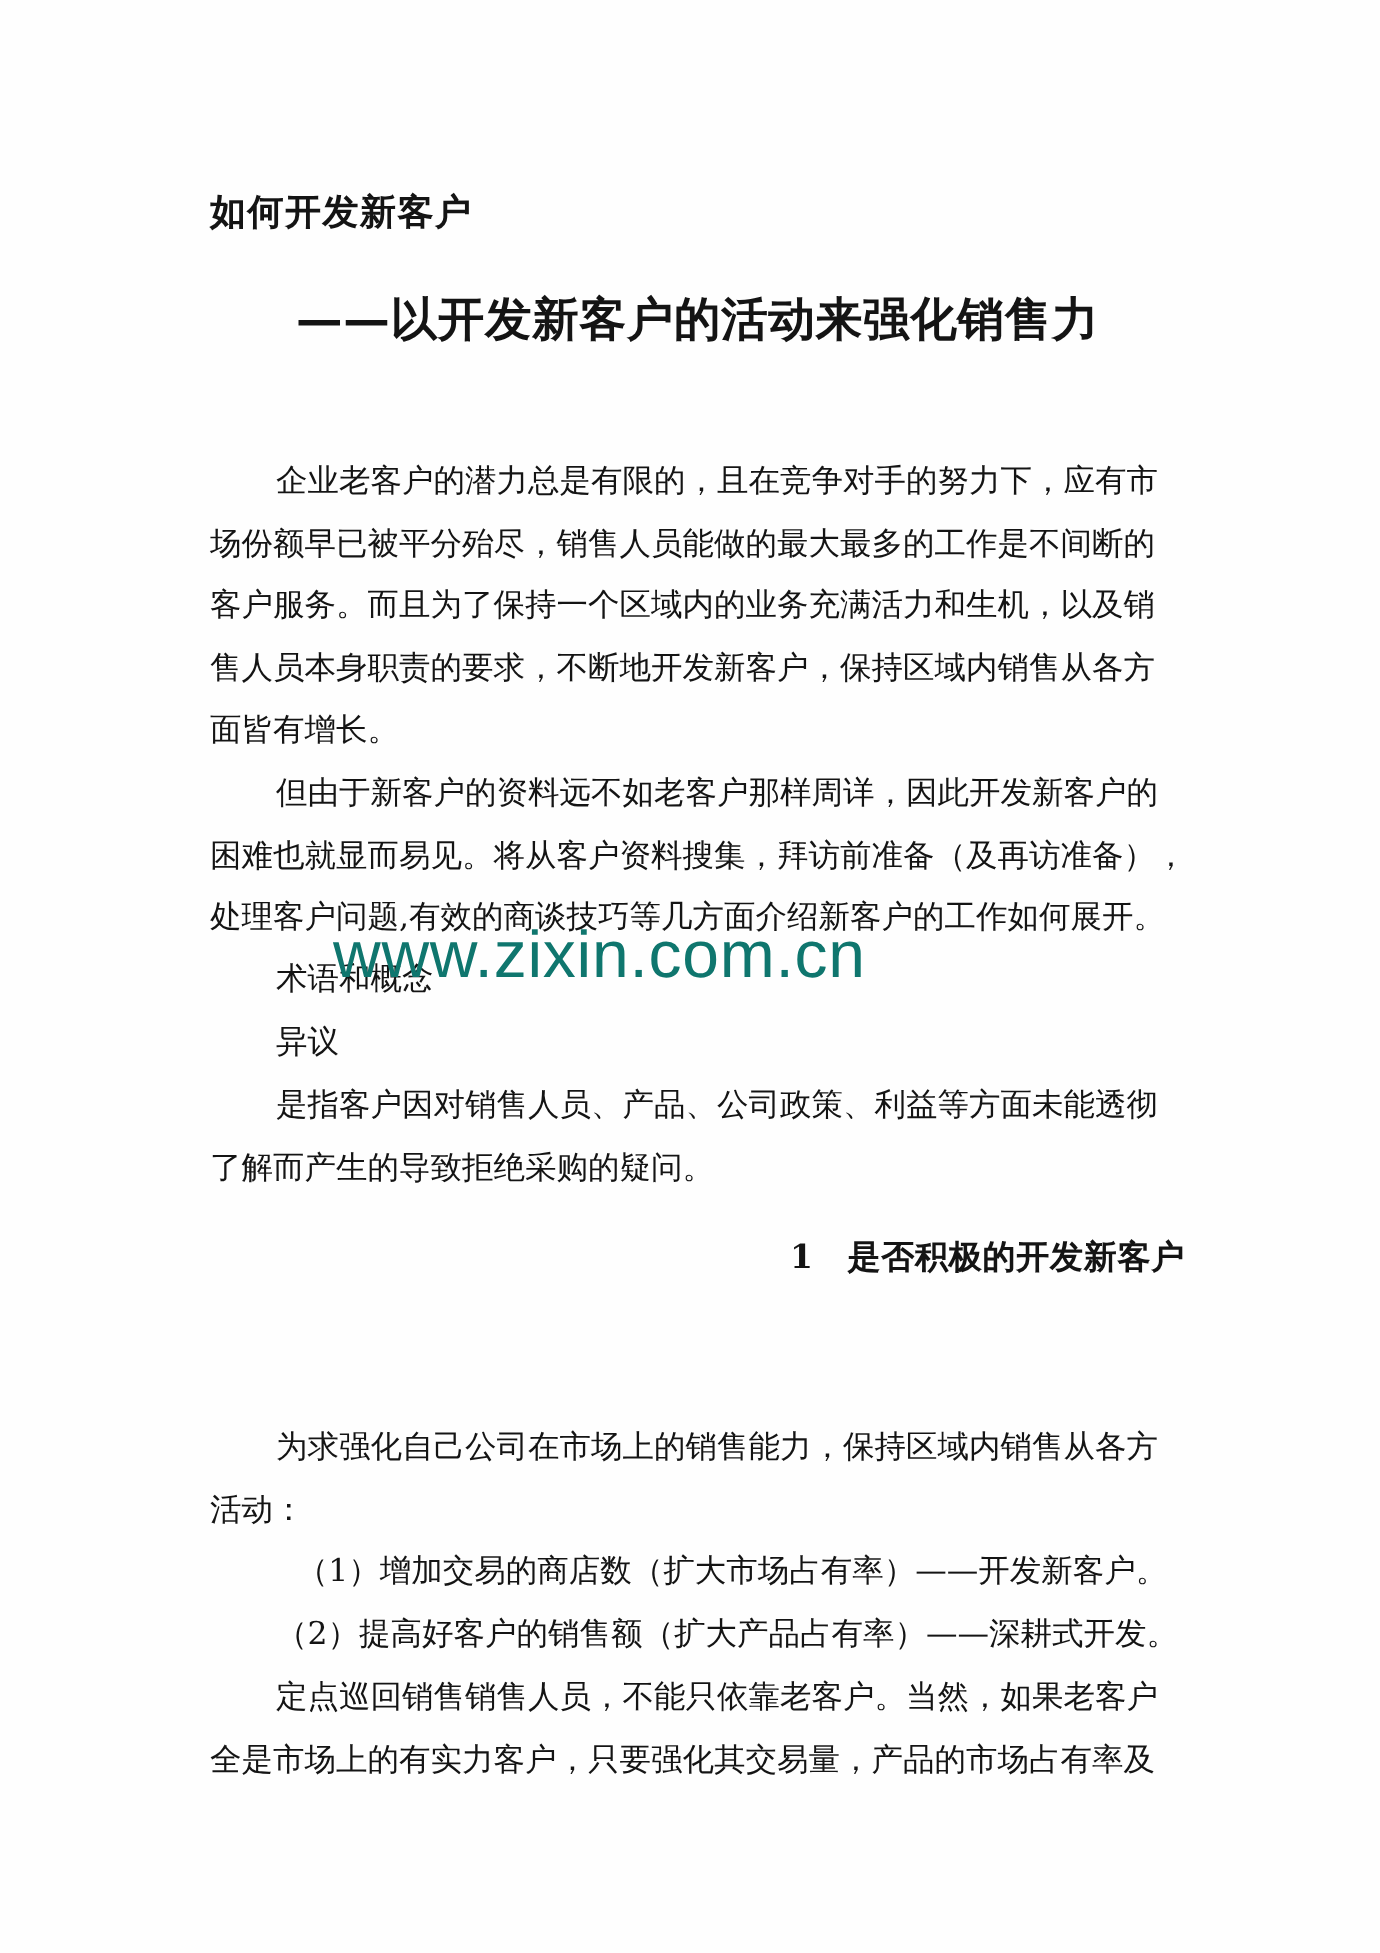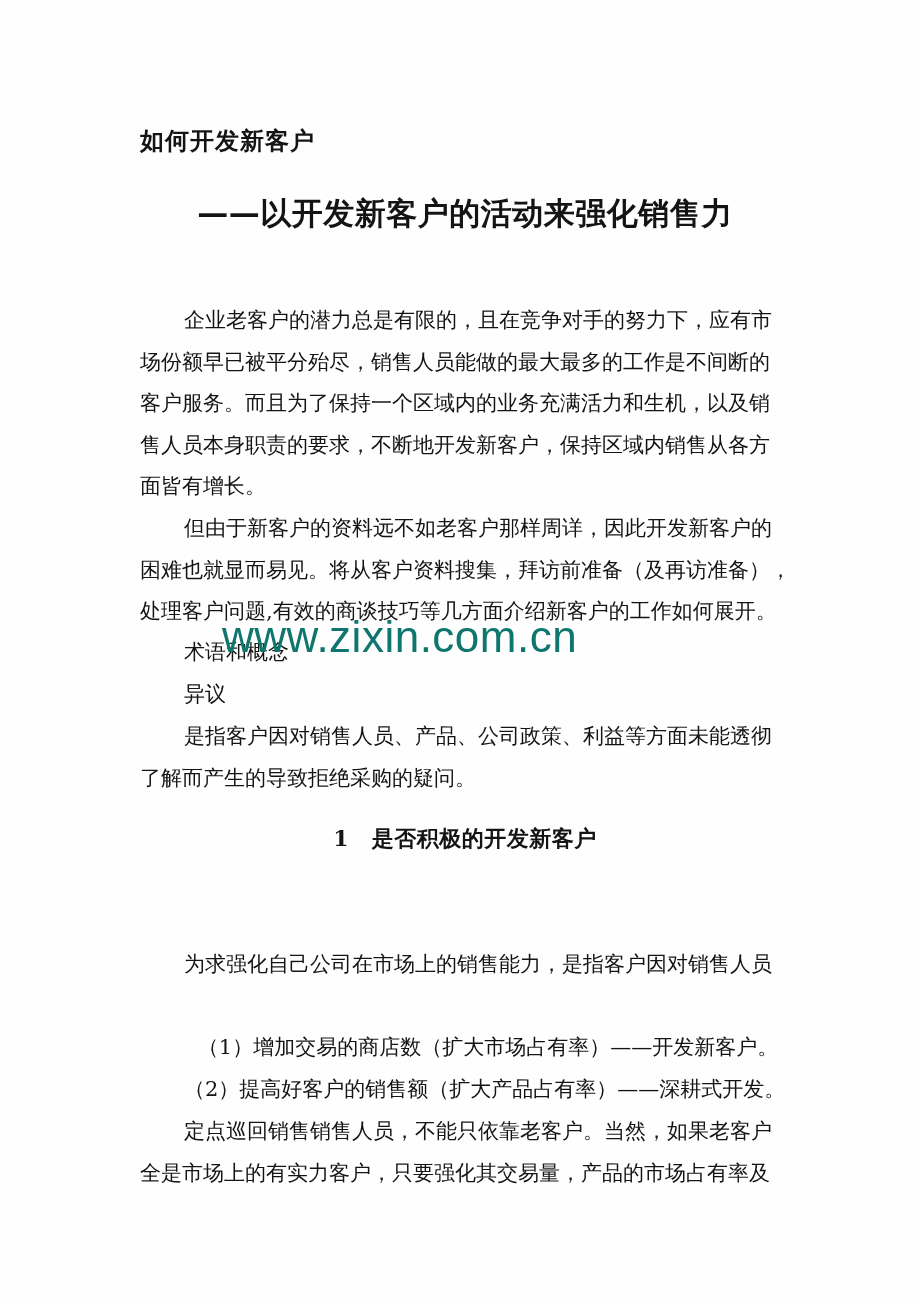--- a/index.html
+++ b/index.html
@@ -169,25 +169,26 @@
 
     <div class="term-line" style="top:632px;">术语和概念</div>
 
     <div class="term-line" style="top:674px;">异议</div>
 
     <div class="para noindent" style="top:716px;">
       <span class="line-just" style="text-indent:44px;">是指客户因对销售人员、产品、公司政策、利益等方面未能透彻</span>
       <span class="line-just">了解而产生的导致拒绝采购的疑问。</span>
     </div>
 
-    <h3 class="section-heading" style="top:822px;">1　是否积极的开发新客户</h3>
+    <h3 class="section-heading" style="top:822px;text-align:right;">1　是否积极的开发新客户</h3>
 
 
     <div class="para noindent" style="top:944px;">
-      <span class="line-just" style="text-indent:44px;">为求强化自己公司在市场上的销售能力，是指客户因对销售人员</span>
+      <span class="line-just" style="text-indent:44px;">为求强化自己公司在市场上的销售能力，保持区域内销售从各方</span>
+      <span class="line-just">活动：</span>
     </div>
 
     <div class="term-line" style="top:1027px;text-align:center;">（1）增加交易的商店数（扩大市场占有率）——开发新客户。</div>
 
     <div class="term-line" style="top:1069px;">（2）提高好客户的销售额（扩大产品占有率）——深耕式开发。</div>
 
     <div class="para noindent" style="top:1111px;">
       <span class="line-just" style="text-indent:44px;">定点巡回销售销售人员，不能只依靠老客户。当然，如果老客户</span>
       <span class="line-just">全是市场上的有实力客户，只要强化其交易量，产品的市场占有率及</span>
     </div>

